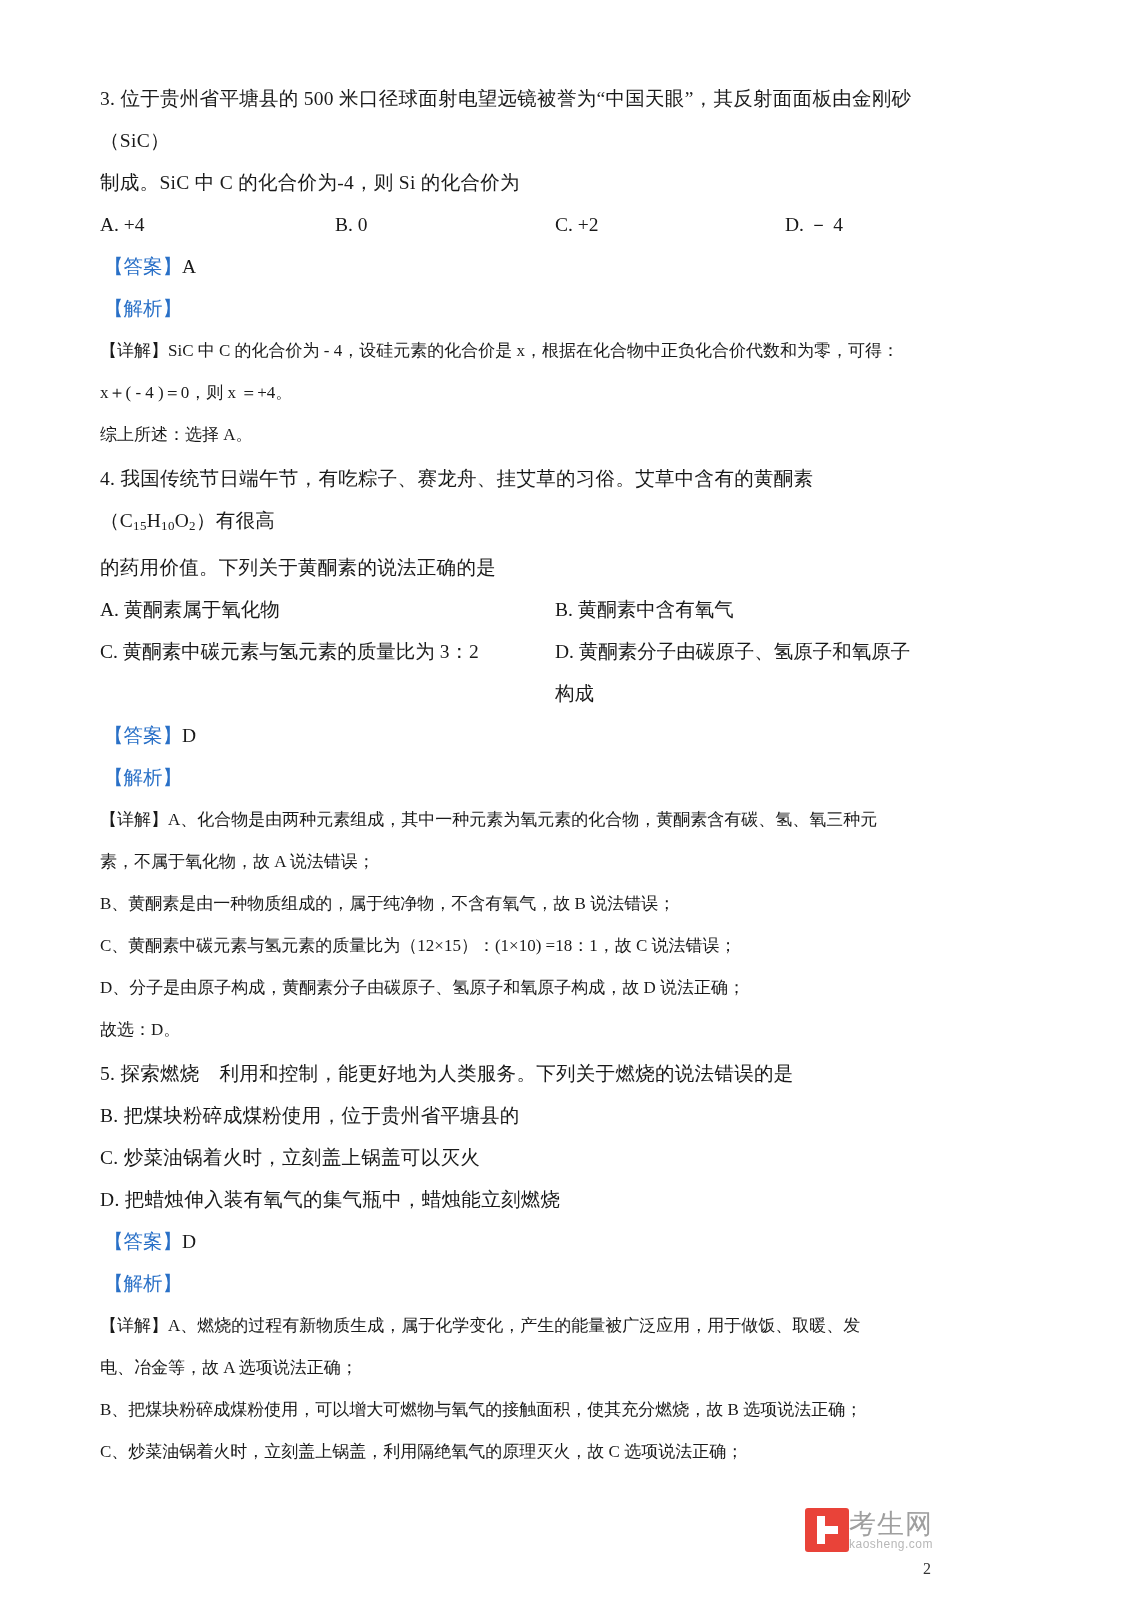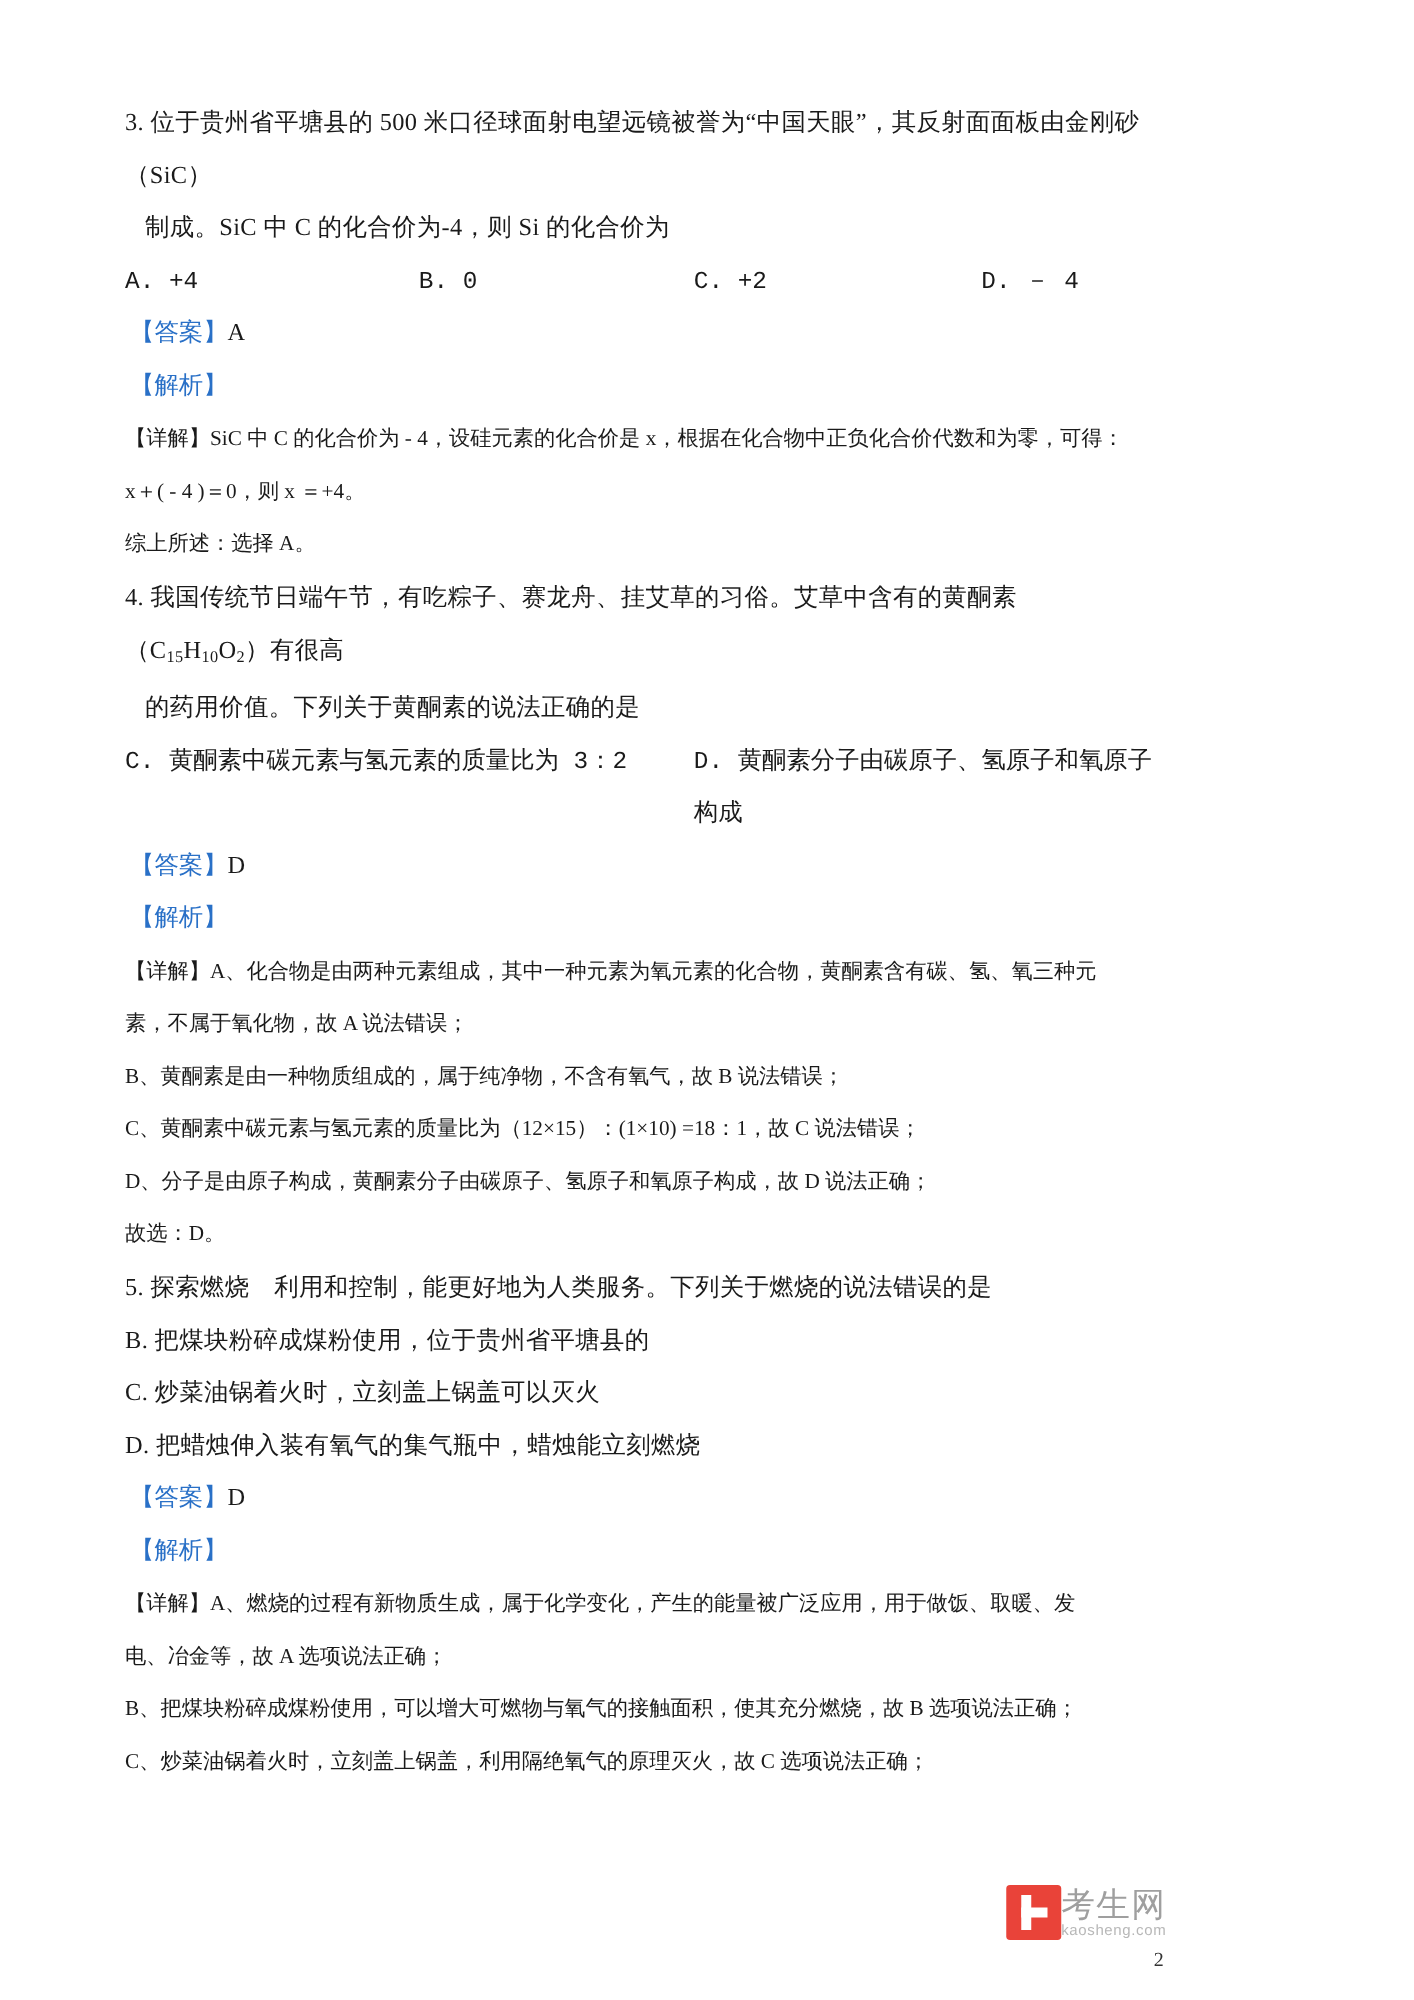--- a/index.html
+++ b/index.html
@@ -27,27 +27,26 @@
   .line {
     font-size: 19.5px;
     line-height: 42px;
     letter-spacing: 0.3px;
     white-space: pre-wrap;
   }
   .stem {
     text-indent: 0;
   }
   .stem-cont {
-    margin-left: 16px;
+    margin-left: 0;
   }
   .opts-row {
     display: flex;
     font-size: 19.5px;
     line-height: 42px;
-    font-family: Liberation Mono, monospace;
   }
   .opt-col-1 { width: 235px; flex: 0 0 235px; }
   .opt-col-2 { width: 220px; flex: 0 0 220px; }
   .opt-col-3 { width: 230px; flex: 0 0 230px; }
   .opt-col-4 { flex: 1 1 auto; }
   .opt-half-1 { width: 455px; flex: 0 0 455px; }
   .opt-half-2 { flex: 1 1 auto; }
   .ans-line {
     font-size: 19.5px;
     line-height: 42px;
@@ -145,20 +144,24 @@
     <div class="ans-line"><span class="tag-blue">【解析】</span></div>
     <div class="body-line hang">【详解】SiC 中 C 的化合价为 - 4，设硅元素的化合价是 x，根据在化合物中正负化合价代数和为零，可得：</div>
     <div class="body-line hang">x＋( - 4 )＝0，则 x ＝+4。</div>
     <div class="body-line hang">综上所述：选择 A。</div>
   </div>
 
   <div class="q-block">
     <div class="line stem">4. 我国传统节日端午节，有吃粽子、赛龙舟、挂艾草的习俗。艾草中含有的黄酮素 （C<sub>15</sub>H<sub>10</sub>O<sub>2</sub>）有很高</div>
     <div class="line stem-cont">的药用价值。下列关于黄酮素的说法正确的是</div>
     <div class="opts-row">
+      <div class="opt-half-1">A. 黄酮素属于氧化物</div>
+      <div class="opt-half-2">B. 黄酮素中含有氧气</div>
+    </div>
+    <div class="opts-row">
       <div class="opt-half-1">C. 黄酮素中碳元素与氢元素的质量比为 3：2</div>
       <div class="opt-half-2">D. 黄酮素分子由碳原子、氢原子和氧原子构成</div>
     </div>
     <div class="ans-line"><span class="tag-blue">【答案】</span><span>D</span></div>
     <div class="ans-line"><span class="tag-blue">【解析】</span></div>
     <div class="body-line hang">【详解】A、化合物是由两种元素组成，其中一种元素为氧元素的化合物，黄酮素含有碳、氢、氧三种元</div>
     <div class="body-line hang">素，不属于氧化物，故 A 说法错误；</div>
     <div class="body-line hang">B、黄酮素是由一种物质组成的，属于纯净物，不含有氧气，故 B 说法错误；</div>
     <div class="body-line hang">C、黄酮素中碳元素与氢元素的质量比为（12×15）：(1×10) =18：1，故 C 说法错误；</div>
     <div class="body-line hang">D、分子是由原子构成，黄酮素分子由碳原子、氢原子和氧原子构成，故 D 说法正确；</div>

